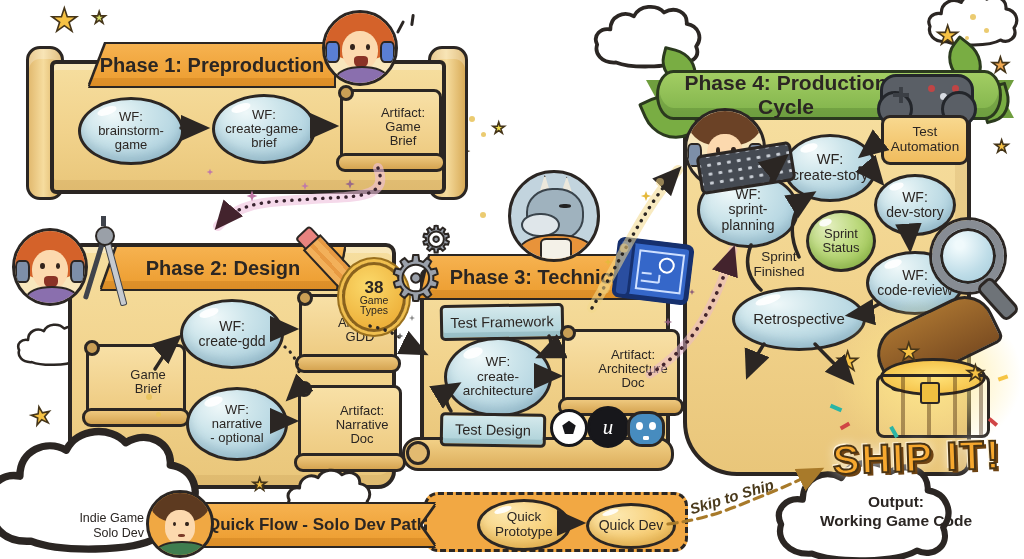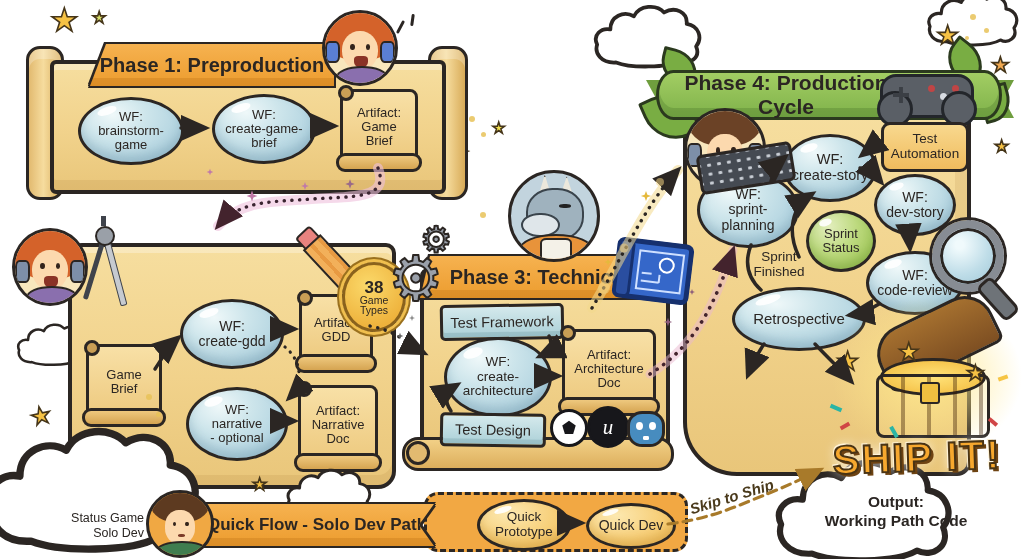--- a/index.html
+++ b/index.html
@@ -37,21 +37,21 @@
         background:radial-gradient(ellipse at 32% 24%,#eff8f9 0%,#cde5eb 35%,#b4d5e1 70%,#9dc3d3 100%);
         box-shadow:inset 0 -7px 10px rgba(90,130,150,.28);}
   .node::before{content:"";position:absolute;top:11%;left:16%;width:20%;height:13%;
         background:#fff;border-radius:50%;opacity:.9;transform:rotate(-18deg);}
   .gnode{background:radial-gradient(ellipse at 32% 24%,#e2eebc 0%,#bcd97d 45%,#a3c95c 80%,#94bb4e 100%);
         box-shadow:inset 0 -6px 8px rgba(80,120,30,.25);}
   .ynode{background:radial-gradient(ellipse at 32% 24%,#fce8b0 0%,#f7cf79 55%,#f0bb55 100%);
         box-shadow:inset 0 -6px 8px rgba(160,100,10,.22);}
 
   .artifact{background:linear-gradient(180deg,#f8e0a6,#edc97e);border:3px solid #2b2623;
-            border-radius:8px 8px 4px 4px;position:absolute;}
+            border-radius:8px 8px 4px 4px;position:absolute;padding-left:24px;}
   .artifact::after{content:"";position:absolute;left:-7px;right:-7px;bottom:-10px;height:13px;
             background:linear-gradient(180deg,#eec87e,#d5a451);border:3px solid #2b2623;border-radius:9px;}
   .artifact::before{content:"";position:absolute;top:-7px;left:-5px;width:10px;height:10px;
             background:#c99e55;border:3px solid #2b2623;border-radius:50%;}
 
   
   .star{color:#f6c244;-webkit-text-stroke:1.6px #453519;line-height:1;display:block;}
   .gear{color:#9aa0aa;-webkit-text-stroke:2px #2b2623;line-height:1;display:block;}
   .dotg{background:#e8c258;border-radius:50%;opacity:.85;}
   .avatar{border:3.5px solid #2b2623;border-radius:50%;overflow:hidden;position:absolute;}
@@ -155,20 +155,25 @@
 create-game-
 brief</span>
   </div>
   <div class="artifact ctr" style="left:340px;top:89px;width:72px;height:70px;z-index:5">
     <span class="lbl pre">Artifact:
 Game
 Brief</span>
   </div>
 
   <div class="parch abs" style="left:68px;top:243px;width:320px;height:238px;z-index:2;border-radius:14px 10px 18px 16px"></div>
+  <div class="abs ds" style="left:102px;top:247px;width:242px;height:42px;z-index:4">
+    <div class="ribbon ctr" style="clip-path:polygon(15px 0,100% 0,calc(100% - 8px) 100%,0 100%)">
+      <span class="ribbon-title">Phase 2: Design</span>
+    </div>
+  </div>
 
   <div class="avatar" style="left:12px;top:228px;width:70px;height:72px;background:#f8e7bd;z-index:6">
     <div class="avpart" style="top:-12%;left:-8%;width:116%;height:80%;background:#d4622a;border-radius:50%"></div>
     <div class="avpart" style="top:26%;left:24%;width:52%;height:56%;background:#fcd9ae;border-radius:48%"></div>
     <div class="avpart" style="top:44%;left:36%;width:7%;height:9%;background:#33241c;border-radius:50%"></div>
     <div class="avpart" style="top:44%;left:58%;width:7%;height:9%;background:#33241c;border-radius:50%"></div>
     <div class="avpart" style="top:62%;left:42%;width:20%;height:17%;background:#8a3226;border-radius:30% 30% 50% 50%"></div>
     <div class="avpart" style="bottom:-8%;left:16%;width:68%;height:26%;background:#8a6fae;border:2px solid #2b2623;border-radius:50% 50% 0 0"></div>
     <div class="avpart" style="top:40%;left:0;width:16%;height:26%;background:#7d8fa8;border:2px solid #2b2623;border-radius:30%"></div>
     <div class="avpart" style="top:40%;right:0;width:16%;height:26%;background:#7d8fa8;border:2px solid #2b2623;border-radius:30%"></div>
@@ -303,21 +308,21 @@
     <div class="avpart" style="bottom:-8%;left:14%;width:72%;height:24%;background:#5f87b0;border:2px solid #2b2623;border-radius:50% 50% 0 0"></div>
     <div class="avpart" style="top:42%;left:0;width:15%;height:26%;background:#7d8fa8;border:2px solid #2b2623;border-radius:30%"></div>
     <div class="avpart" style="top:42%;right:0;width:15%;height:26%;background:#7d8fa8;border:2px solid #2b2623;border-radius:30%"></div>
   </div>
   <div class="kbd abs" style="left:698px;top:148px;width:90px;height:34px;transform:rotate(-9deg);z-index:7"></div>
 
   <div class="node ctr" style="left:783px;top:134px;width:88px;height:62px;z-index:5">
     <span class="lbl pre" style="font-size:14.5px">WF:
 create-story</span>
   </div>
-  <div class="abs ctr" style="left:881px;top:122px;width:82px;height:44px;background:linear-gradient(#f8d88e,#f0bc5e);border:3px solid #2b2623;border-radius:9px;z-index:5">
+  <div class="abs ctr" style="left:881px;top:115px;width:82px;height:44px;background:linear-gradient(#f8d88e,#f0bc5e);border:3px solid #2b2623;border-radius:9px;z-index:5">
     <span class="lbl pre" style="font-size:13.5px">Test
 Automation</span>
   </div>
   <div class="node ctr" style="left:874px;top:174px;width:76px;height:56px;z-index:5">
     <span class="lbl pre" style="font-size:14px">WF:
 dev-story</span>
   </div>
   <div class="node ctr" style="left:697px;top:172px;width:96px;height:70px;z-index:5">
     <span class="lbl pre" style="font-size:14px">WF:
 sprint-
@@ -356,24 +361,24 @@
     <span class="star avpart" style="left:118px;top:52px;font-size:21px">★</span>
     <div class="avpart" style="left:-18px;top:96px;width:12px;height:4px;background:#2ab5a5;transform:rotate(24deg)"></div>
     <div class="avpart" style="left:-8px;top:114px;width:10px;height:4px;background:#d04545;transform:rotate(-30deg)"></div>
     <div class="avpart" style="left:40px;top:120px;width:12px;height:4px;background:#2ab5a5;transform:rotate(60deg)"></div>
     <div class="avpart" style="left:140px;top:110px;width:10px;height:4px;background:#d04545;transform:rotate(40deg)"></div>
     <div class="avpart" style="left:150px;top:66px;width:10px;height:4px;background:#f6c545;transform:rotate(-20deg)"></div>
   </div>
 
   <div class="abs ctr shipit" style="left:824px;top:430px;width:186px;height:54px;z-index:26">SHIP IT!</div>
   <div class="abs ctr pre" style="left:776px;top:490px;width:240px;height:44px;font-size:15.5px;font-weight:bold;line-height:1.2;z-index:26">Output:
-Working Path Code</div>
+Working Game Code</div>
   <div class="abs handw" style="left:688px;top:486px;width:100px;font-size:15px;transform:rotate(-17deg);z-index:26">Skip to Ship</div>
 
-  <div class="abs pre" style="left:70px;top:511px;width:74px;font-size:12.5px;text-align:right;line-height:1.2;z-index:25">Status Game
+  <div class="abs pre" style="left:70px;top:511px;width:74px;font-size:12.5px;text-align:right;line-height:1.2;z-index:25">Indie Game
 Solo Dev</div>
   <div class="avatar" style="left:146px;top:490px;width:62px;height:62px;background:#f0a843;z-index:26">
     <div class="avpart" style="top:-8%;left:4%;width:92%;height:56%;background:#5d3a20;border-radius:50%"></div>
     <div class="avpart" style="top:28%;left:26%;width:48%;height:54%;background:#fcd9ae;border-radius:46%"></div>
     <div class="avpart" style="top:46%;left:38%;width:6%;height:8%;background:#33241c;border-radius:50%"></div>
     <div class="avpart" style="top:46%;left:58%;width:6%;height:8%;background:#33241c;border-radius:50%"></div>
     <div class="avpart" style="top:66%;left:46%;width:12%;height:5%;background:#7a3a28;border-radius:40%"></div>
     <div class="avpart" style="bottom:-8%;left:12%;width:76%;height:24%;background:#3f7d4f;border:2px solid #2b2623;border-radius:50% 50% 0 0"></div>
   </div>
   <div class="abs ds" style="left:200px;top:504px;width:234px;height:42px;z-index:25">

